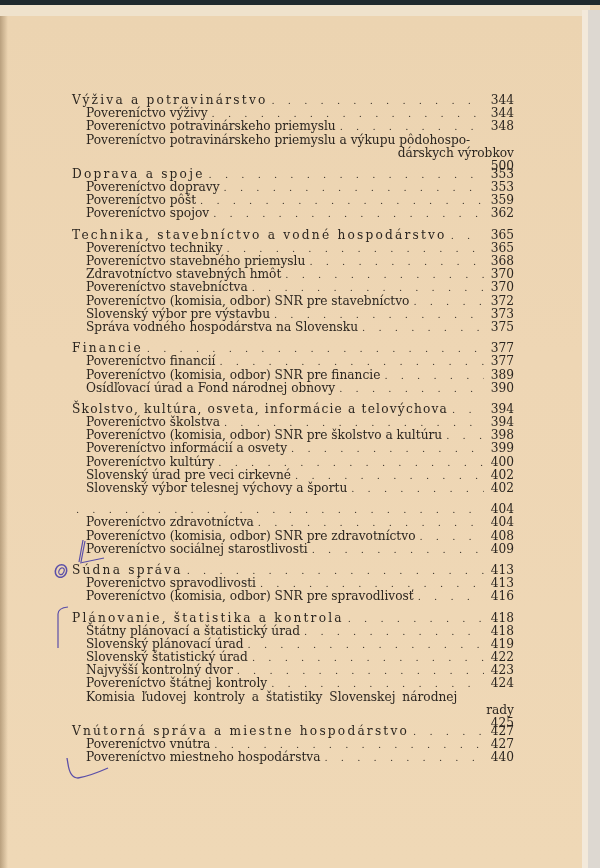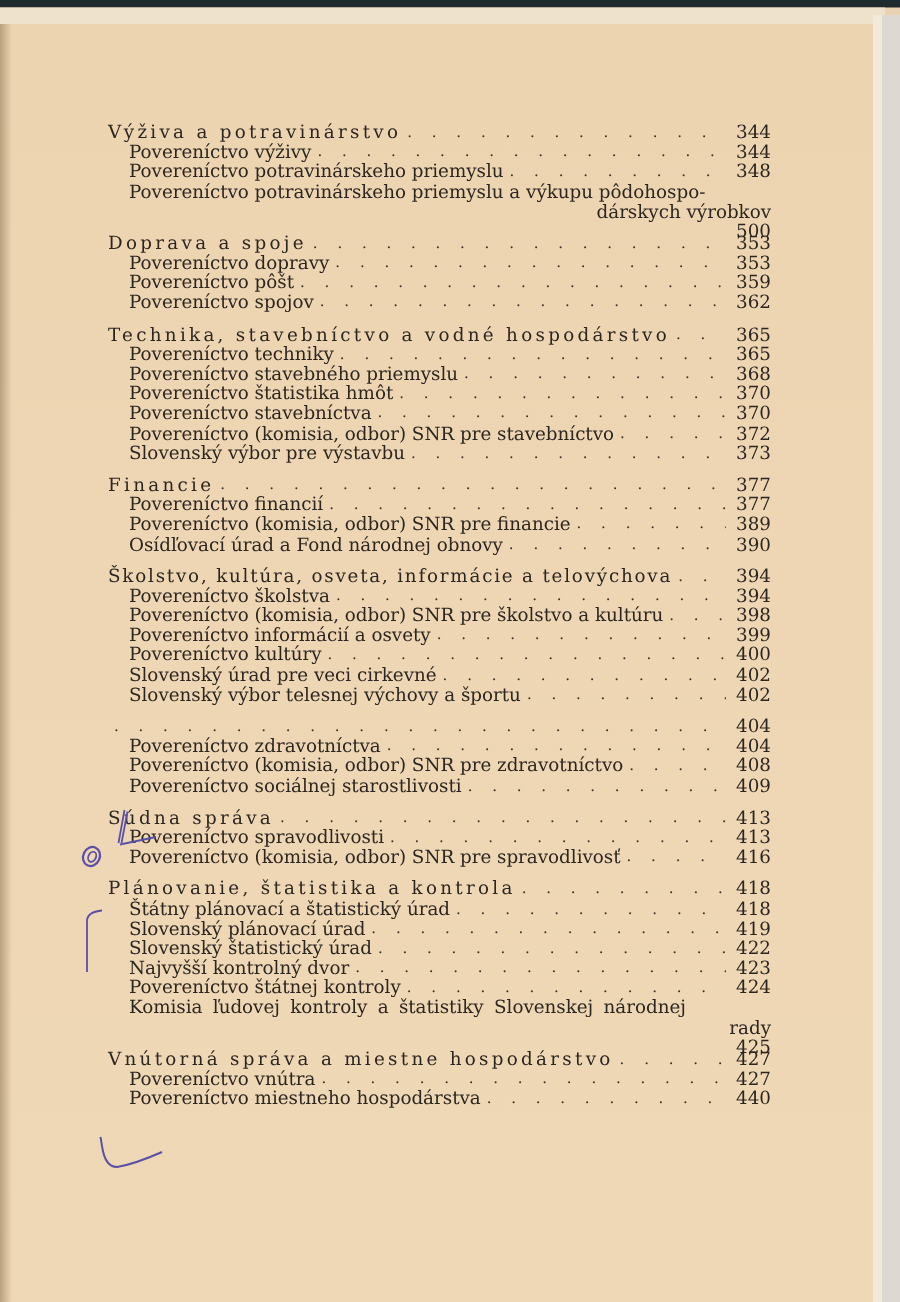--- a/index.html
+++ b/index.html
@@ -12,21 +12,21 @@
   .topstrip { position: absolute; left: 0; top: 5px; width: 590px; height: 11px; background: #efe2cc; }
   .page {
     position: absolute; left: 0; top: 16px; width: 582px; height: 852px;
     background: linear-gradient(180deg, #ecd4b1 0%, #eed6b4 40%, #efd8b6 100%);
   }
   .leftshade { position: absolute; left: 0; top: 16px; width: 8px; height: 852px;
     background: linear-gradient(90deg, #b9a07e, rgba(236,212,177,0)); }
   .edge1 { position: absolute; left: 582px; top: 10px; width: 6px; height: 858px; background: #f3e9da; }
   .edge2 { position: absolute; left: 588px; top: 10px; width: 12px; height: 858px; background: #ddd8d1; }
   .toc {
-    position: absolute; left: 72px; top: 82px; width: 442px;
+    position: absolute; left: 72px; top: 94px; width: 442px;
     color: #2c2620; font-size: 12.2px;
   }
   .section { margin-bottom: 8px; }
   .row {
     display: flex; align-items: flex-end; height: 13.2px; line-height: 13.2px;
     white-space: nowrap;
   }
   .row .label { flex: 0 0 auto; }
   .row .dots {
     flex: 1 1 auto; overflow: hidden; margin: 0 4px;
@@ -114,38 +114,43 @@
       <span class="label">Povereníctvo techniky</span>
       <span class="dots"></span>
       <span class="page-no">365</span>
     </div>
     <div class="row sub">
       <span class="label">Povereníctvo stavebného priemyslu</span>
       <span class="dots"></span>
       <span class="page-no">368</span>
     </div>
     <div class="row sub">
-      <span class="label">Povereníctvo štatistika hmôt</span>
+      <span class="label">Zdravotníctvo stavebných hmôt</span>
       <span class="dots"></span>
       <span class="page-no">370</span>
     </div>
     <div class="row sub">
       <span class="label">Povereníctvo stavebníctva</span>
       <span class="dots"></span>
       <span class="page-no">370</span>
     </div>
     <div class="row sub">
       <span class="label">Povereníctvo (komisia, odbor) SNR pre stavebníctvo</span>
       <span class="dots"></span>
       <span class="page-no">372</span>
     </div>
     <div class="row sub">
       <span class="label">Slovenský výbor pre výstavbu</span>
       <span class="dots"></span>
       <span class="page-no">373</span>
+    </div>
+    <div class="row sub">
+      <span class="label">Správa vodného hospodárstva na Slovensku</span>
+      <span class="dots"></span>
+      <span class="page-no">375</span>
     </div>
   </div>
 
   <div class="section">
     <div class="row head">
       <span class="label">Financie</span>
       <span class="dots"></span>
       <span class="page-no">377</span>
     </div>
     <div class="row sub">

